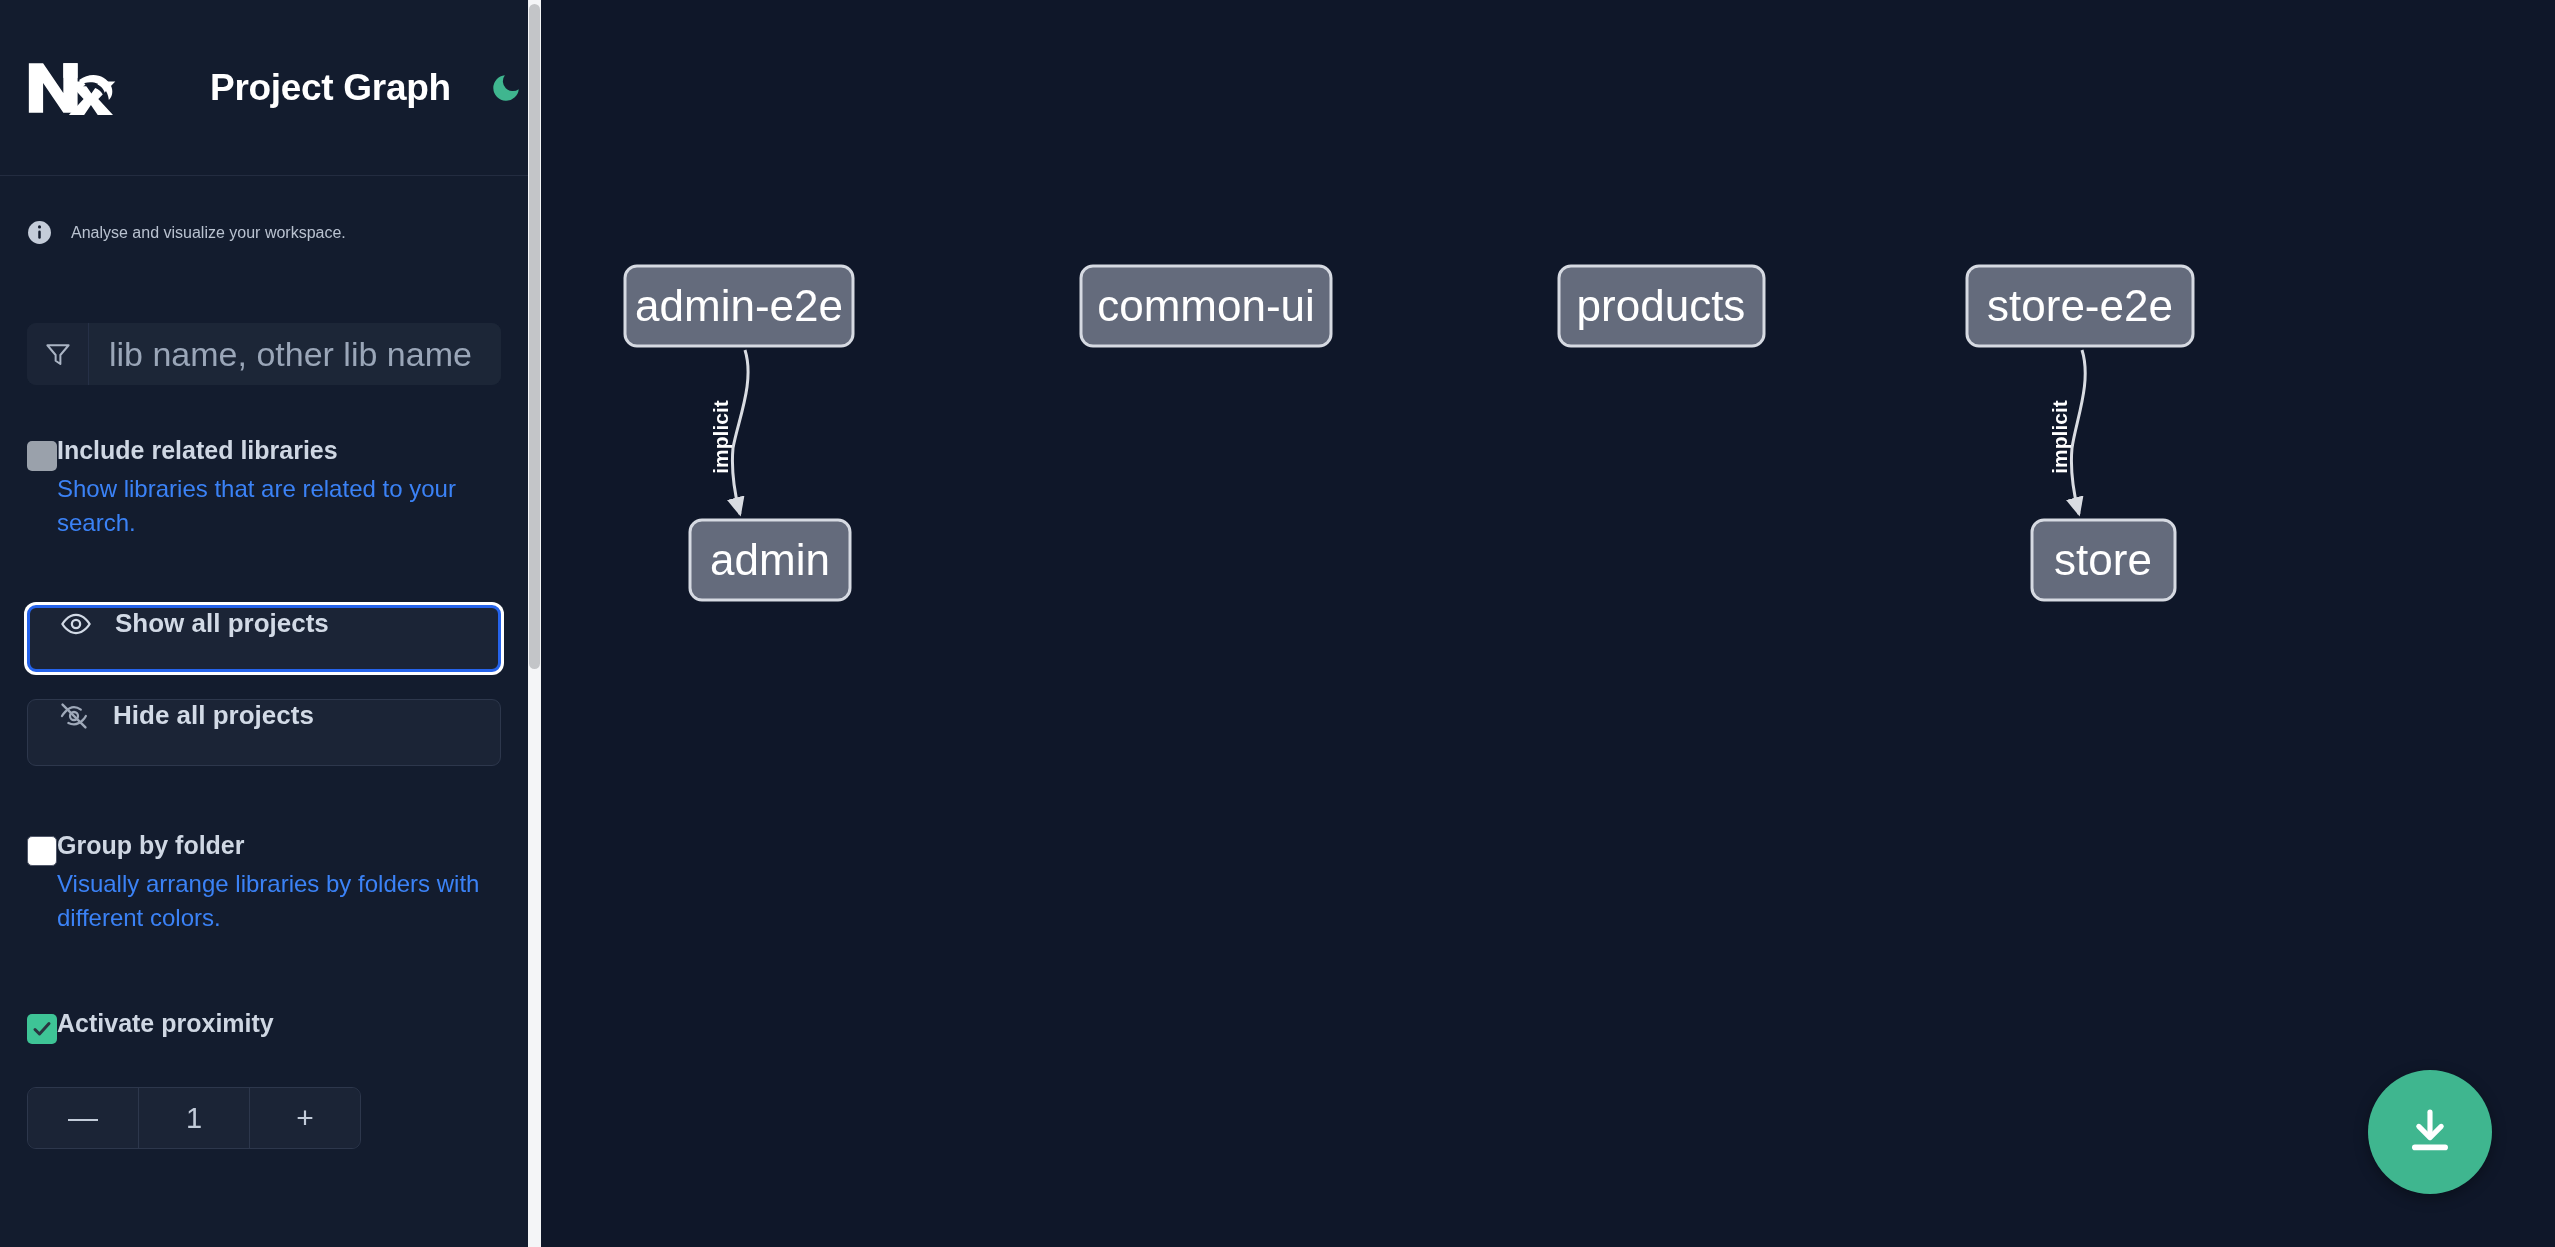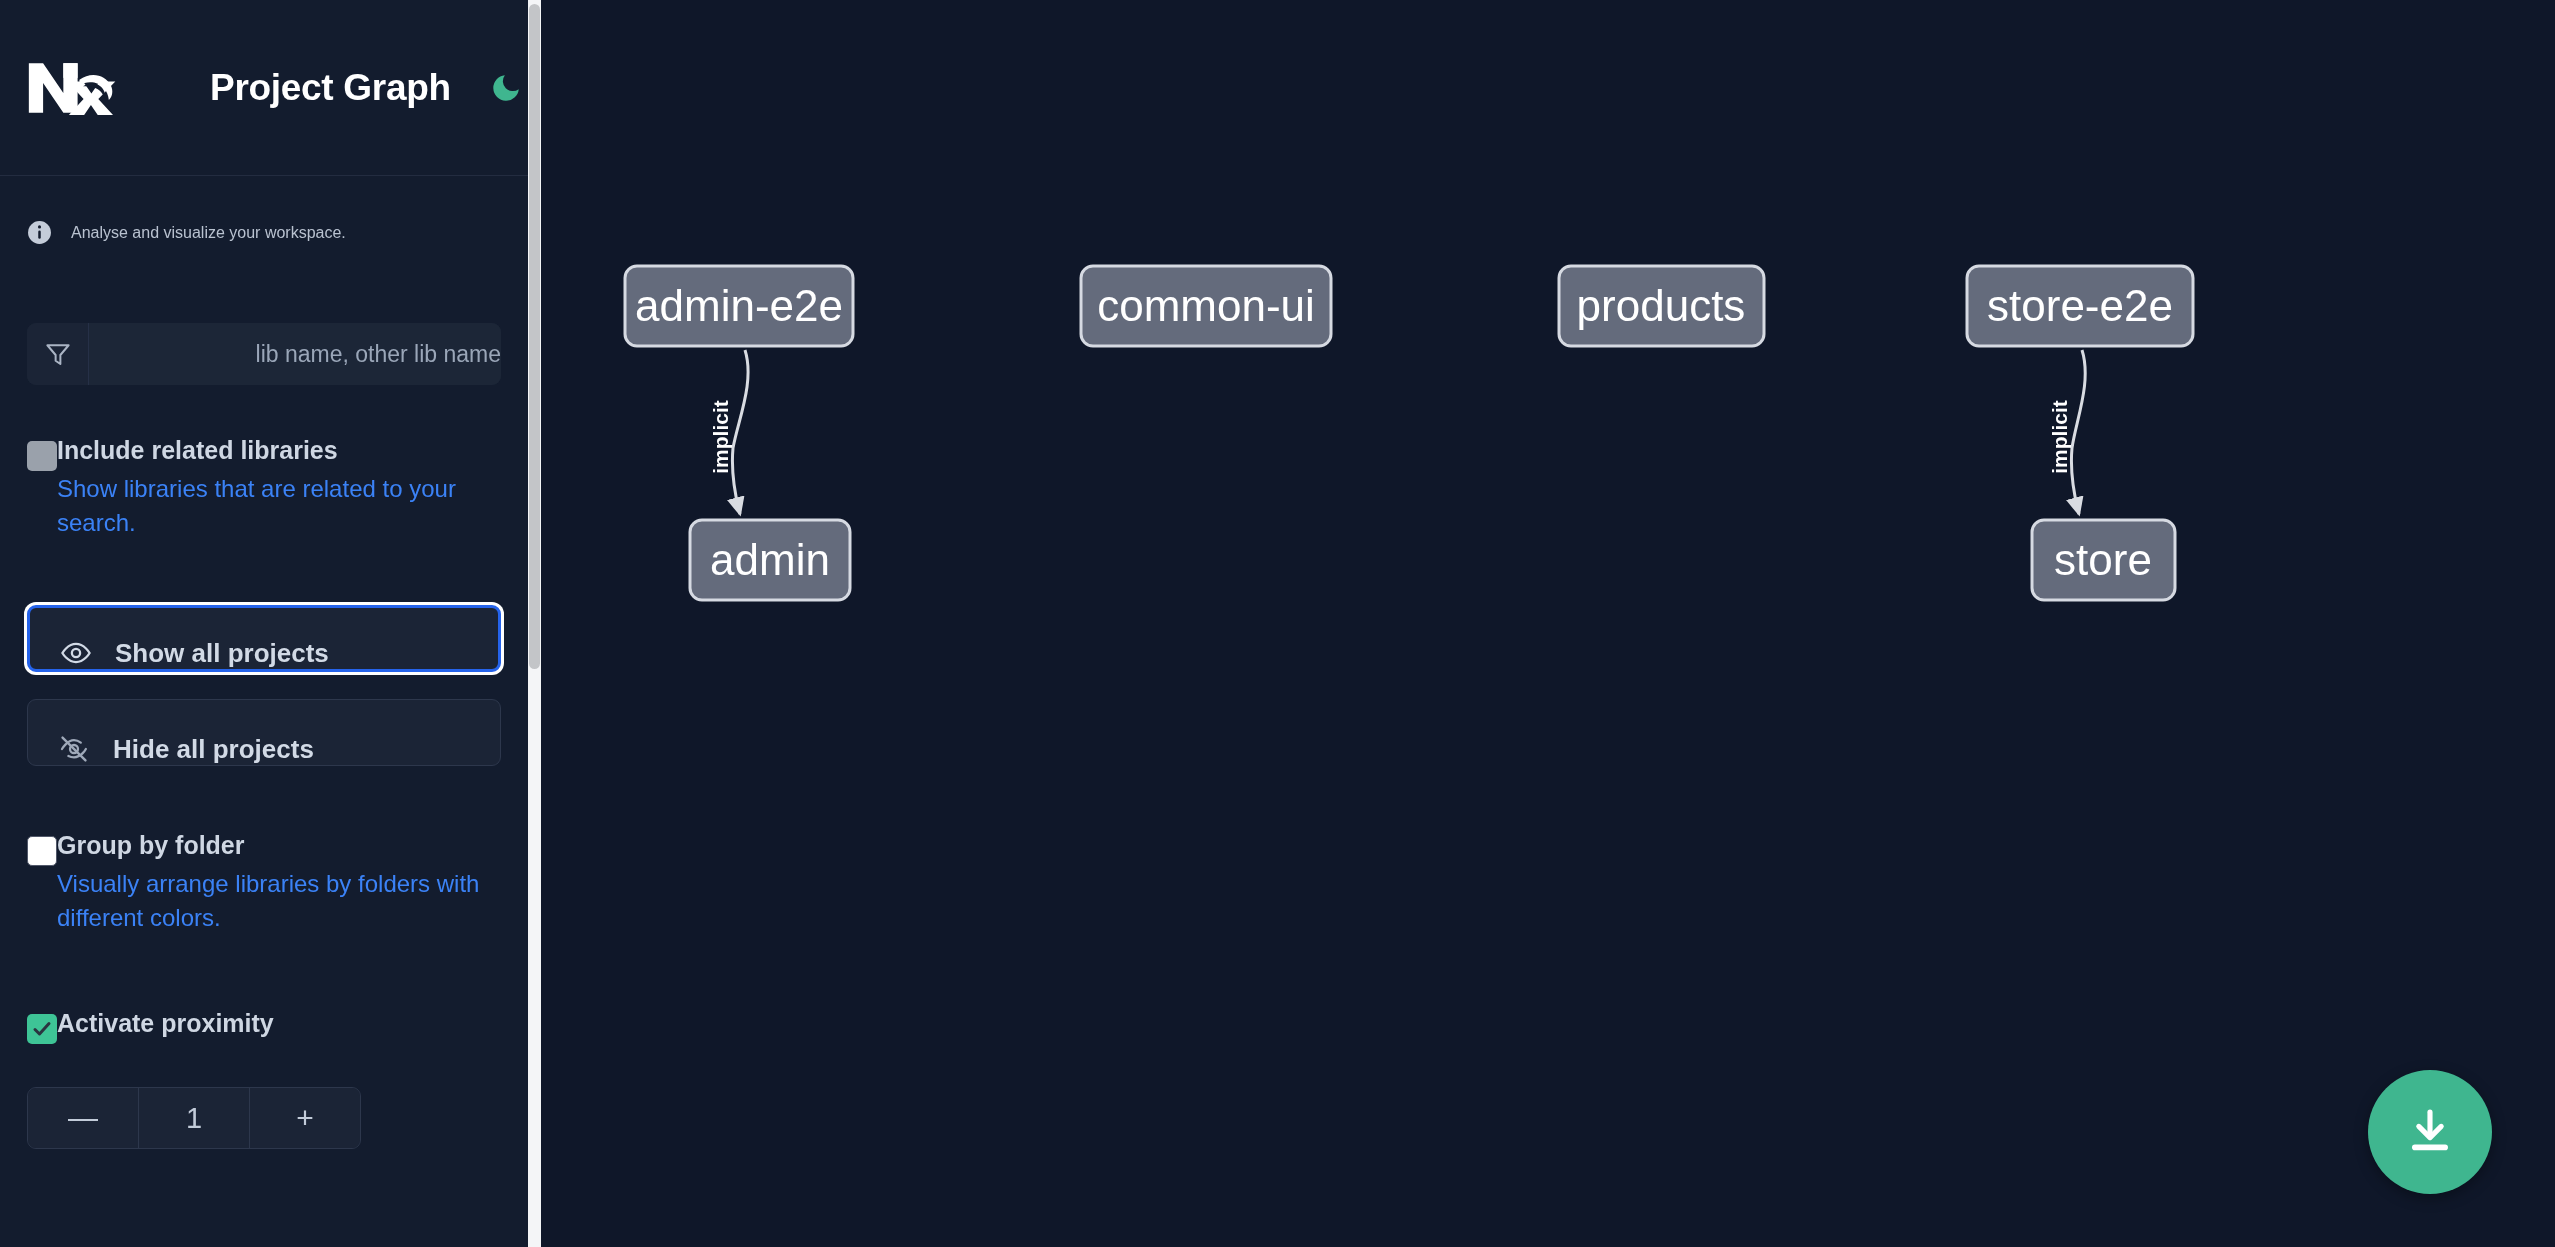--- a/index.html
+++ b/index.html
@@ -135,24 +135,23 @@
     justify-content: center;
     background: #1b2436;
     border-right: 1px solid #263047;
   }
   .filter-input {
     flex: 1 1 auto;
     background: #1c2637;
     border: none;
     outline: none;
     color: #d4dae4;
-    font-size: 23px;
+    font-size: 34px;
     font-family: "Liberation Sans", sans-serif;
     padding: 0 0 0 20px;
-    text-align: right;
   }
   .filter-input::placeholder { color: #9aa6b8; opacity: 1; }
 
   
   .check-block {
     display: flex;
     padding: 0 27px;
     align-items: flex-start;
   }
   .check-block.m1 { margin-top: 49px; }
@@ -189,21 +188,21 @@
   
   .btn-wrap { padding: 0 27px; }
   .btn-wrap.first { margin-top: 65px; }
   .btn-wrap.second { margin-top: 27px; }
 
   .sb-btn {
     width: 100%;
     height: 67px;
     border-radius: 9px;
     display: flex;
-    align-items: flex-end;
+    align-items: flex-start;
     padding-left: 30px;
     gap: 23px;
     background: #1b2436;
     border: 1px solid #2d3purple;
     border: 1px solid #2d374c;
     cursor: pointer;
   }
   .sb-btn .lbl {
     font-size: 26px;
     font-weight: 700;

